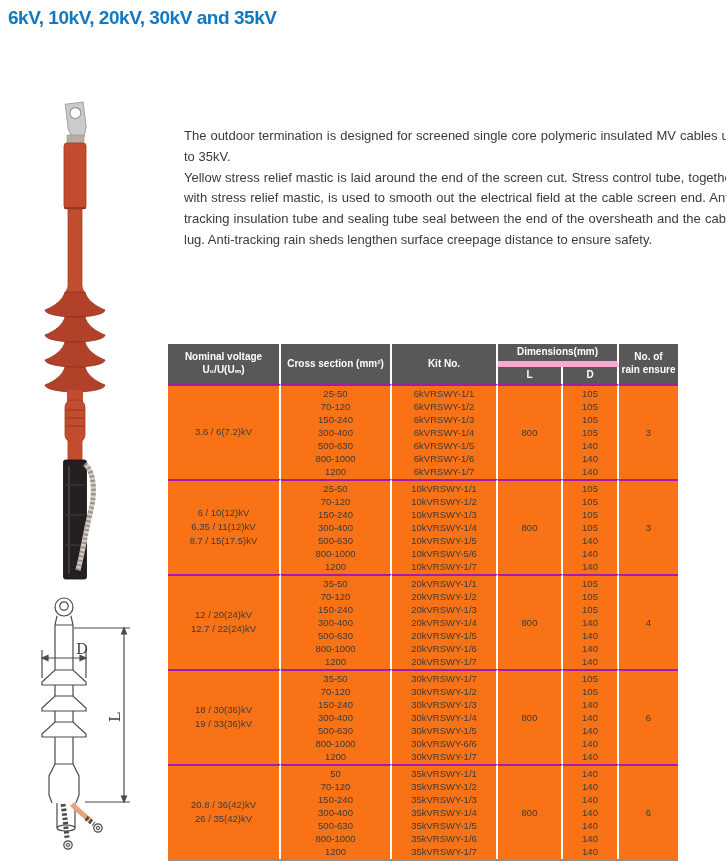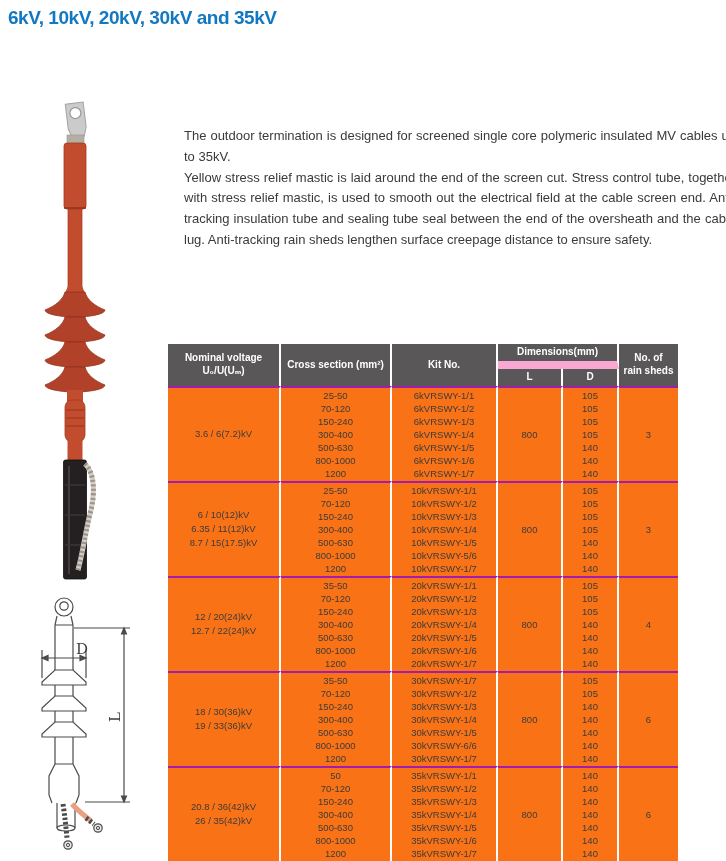--- a/index.html
+++ b/index.html
@@ -22,21 +22,21 @@
   .dim-label { font-family:"DejaVu Serif",serif; font-size:15px; fill:#3c3c3c; }
   
   .table-wrap { position:absolute; left:168px; top:344px; width:510px;
                 border-bottom:7px solid #8f8f8f; }
   table { border-collapse:separate; border-spacing:0; width:510px; table-layout:fixed; }
   thead th { background:#595757; color:#fff; font-weight:700; font-size:10px;
              line-height:1.25; text-align:center; vertical-align:middle; padding:2px 1px; }
   thead tr.r1 th { height:21px; }
   thead tr.r2 th { height:17px; }
   .vr { border-right:2px solid #fff; }
-  .th-dims { border-bottom:8px solid #f9a8d4; }
+  .th-dims { border-bottom:6px solid #f9a8d4; }
   tbody td { background:#f97316; border-top:2px solid #a21caf; color:#3b3b3b;
              font-size:9.5px; text-align:center; vertical-align:middle;
              height:93px; padding:0; }
   .stack { height:93px; display:flex; flex-direction:column; justify-content:space-evenly; }
   .vstack { display:flex; flex-direction:column; justify-content:center; height:67px; }
   .vstack div { line-height:14px; }
 </style>
 </head>
 <body>
 
@@ -140,21 +140,21 @@
     <tr class="r1">
       <th rowspan="2" class="vr">
         <div>Nominal voltage</div>
         <div>U₀/U(Uₘ)</div>
       </th>
       <th rowspan="2" class="vr">Cross section  (mm²)</th>
       <th rowspan="2" class="vr">Kit No.</th>
       <th colspan="2" class="vr th-dims">Dimensions(mm)</th>
       <th rowspan="2">
         <div>No. of</div>
-        <div>rain sheds</div>
+        <div>rain ensure</div>
       </th>
     </tr>
     <tr class="r2">
       <th class="vr">L</th>
       <th class="vr">D</th>
     </tr>
   </thead>
   <tbody>
         <tr>
           <td class="vr">

